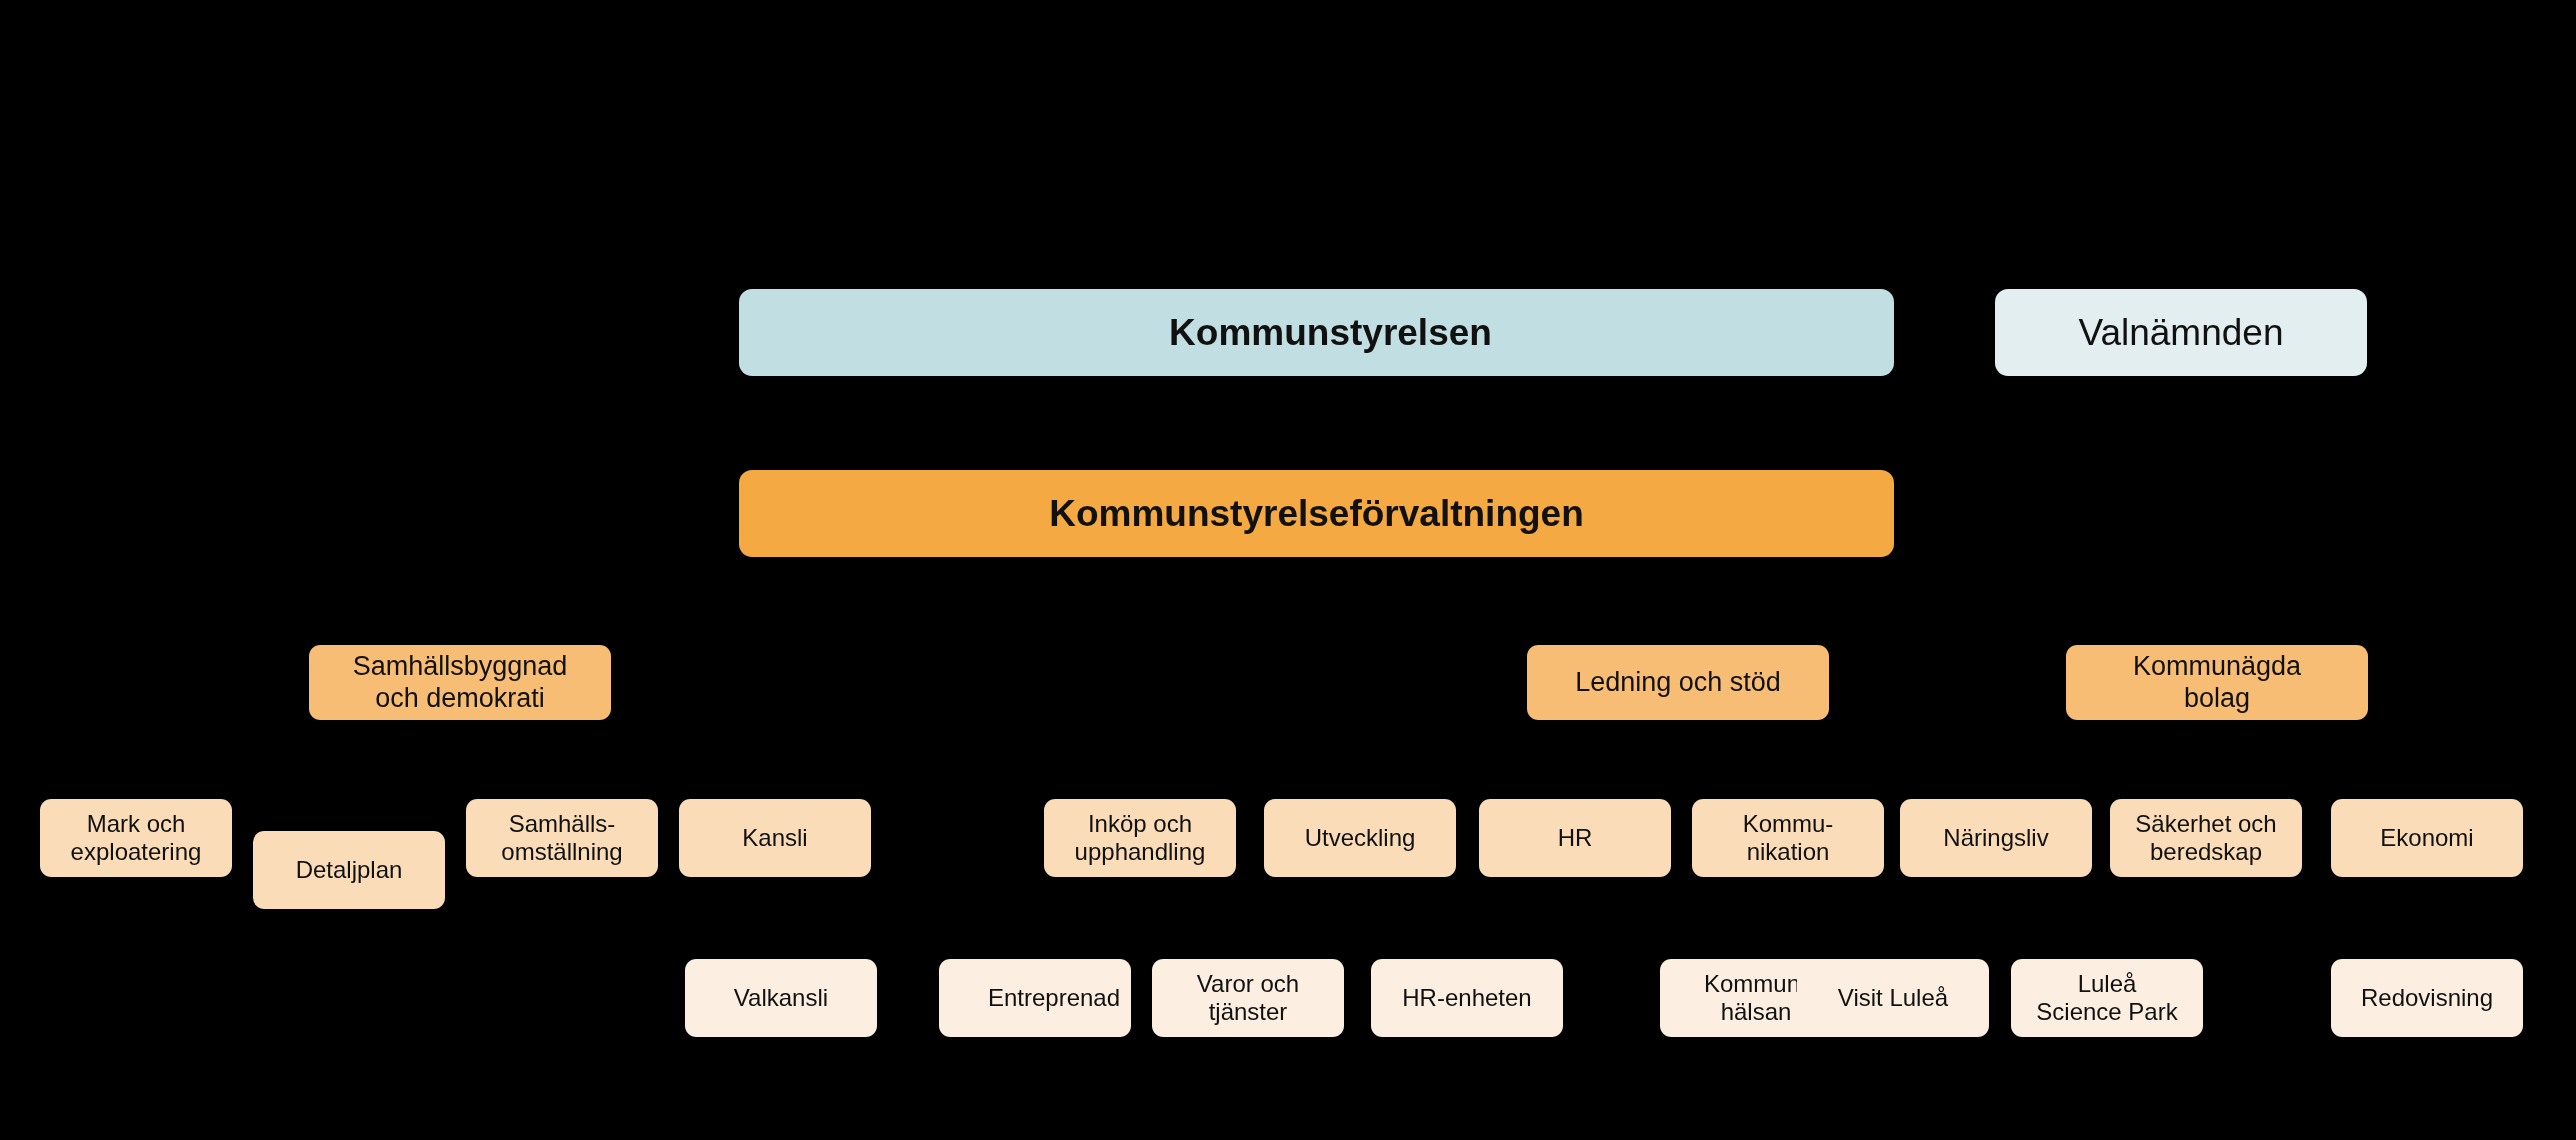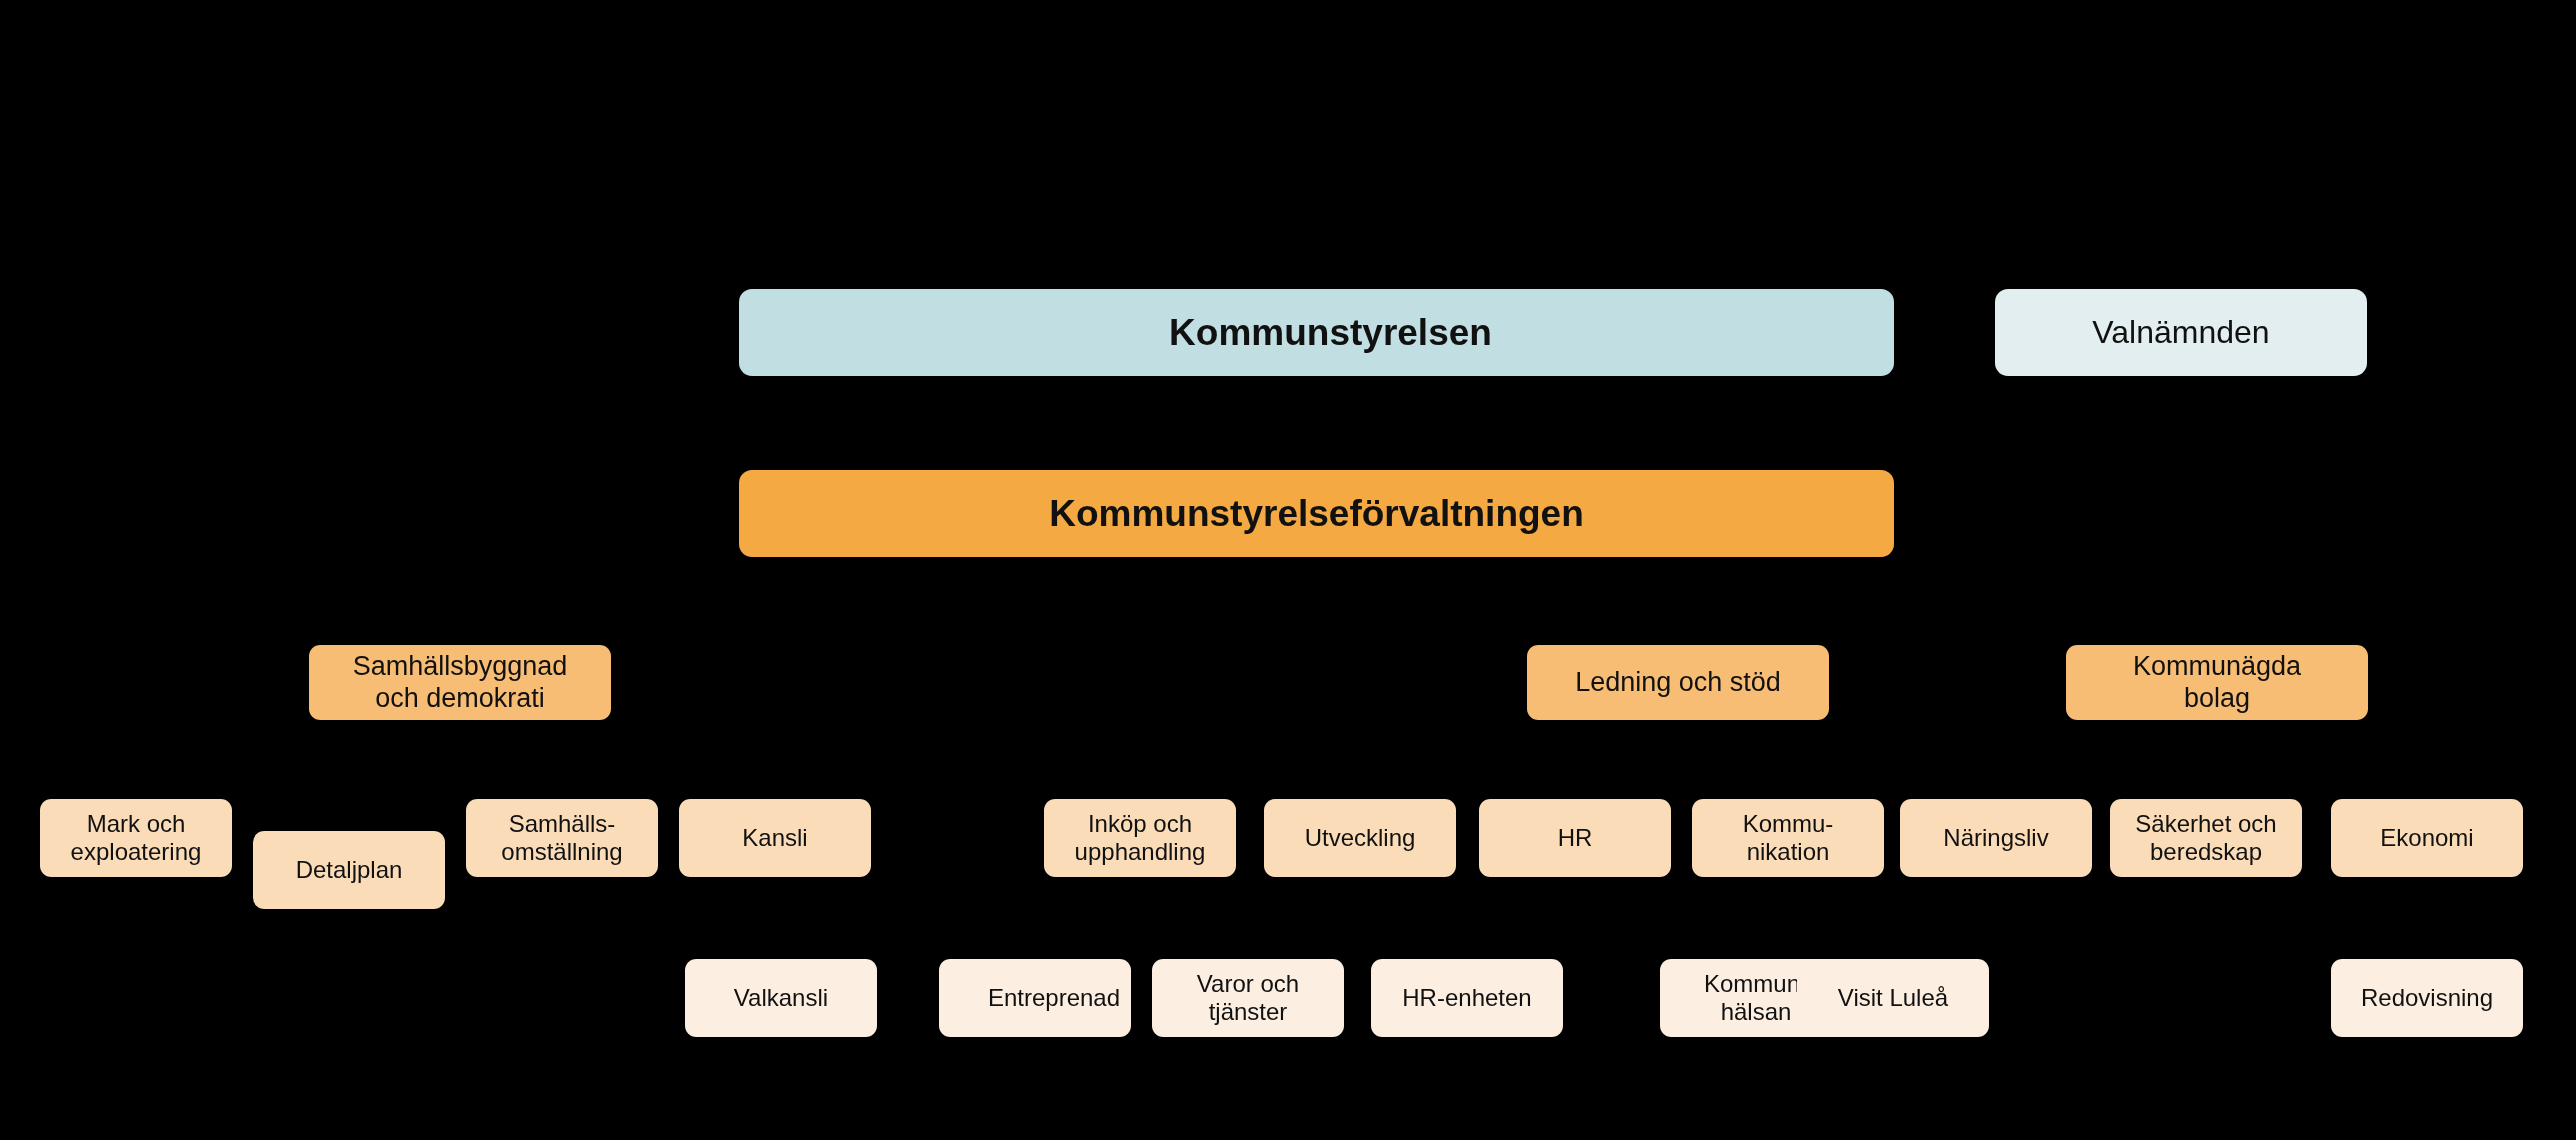--- a/index.html
+++ b/index.html
@@ -30,21 +30,21 @@
   }
   
   .lvl-board {
     background: #c1dfe2;
     font-size: 37px;
     font-weight: bold;
     border-radius: 13px;
   }
   .lvl-board-light {
     background: #e2eef0;
-    font-size: 32px;
+    font-size: 37px;
     font-weight: normal;
     border-radius: 13px;
   }
   
   .lvl-admin {
     background: #f4a943;
     font-size: 37px;
     font-weight: bold;
     border-radius: 13px;
   }
@@ -105,16 +105,18 @@
     </div>
     <div style="position: absolute; left: 0px; top: 0px; width: 100%; height: 100%;">
       <div class="node lvl-sub" style="left: 685px; top: 959px; width: 192px; height: 78px;">Valkansli</div>
       <div class="node lvl-sub" style="left: 939px; top: 959px; width: 192px; height: 78px; padding-left: 46px;">Entreprenad</div>
       <div class="node lvl-sub" style="left: 1152px; top: 959px; width: 192px; height: 78px;">Varor och
 tjänster</div>
       <div class="node lvl-sub" style="left: 1371px; top: 959px; width: 192px; height: 78px;">HR-enheten</div>
       <div class="node lvl-sub" style="left: 1660px; top: 959px; width: 192px; height: 78px;">Kommun-
 hälsan</div>
       <div class="node lvl-sub" style="left: 1797px; top: 959px; width: 192px; height: 78px;">Visit Luleå</div>
+      <div class="node lvl-sub" style="left: 2011px; top: 959px; width: 192px; height: 78px;">Luleå
+Science Park</div>
       <div class="node lvl-sub" style="left: 2331px; top: 959px; width: 192px; height: 78px;">Redovisning</div>
     </div>
   </div>
 
 
 </body></html>

